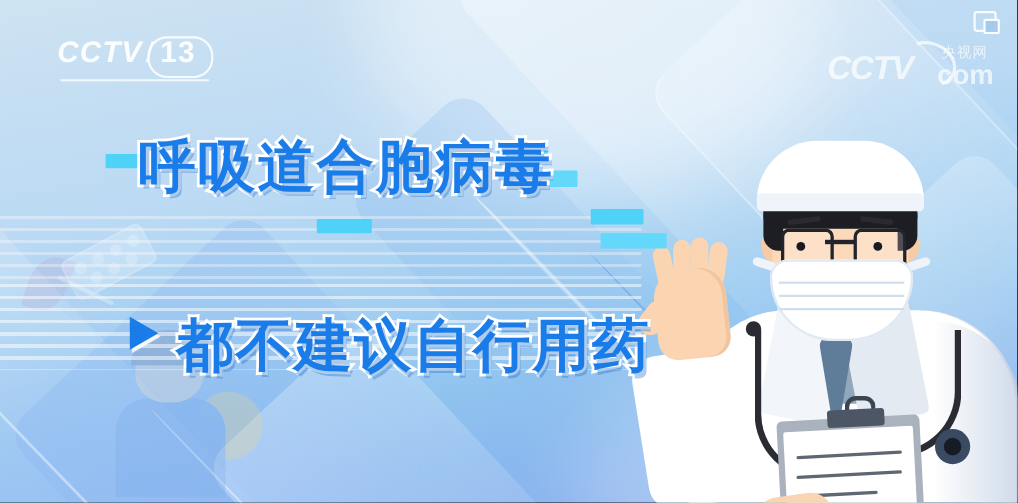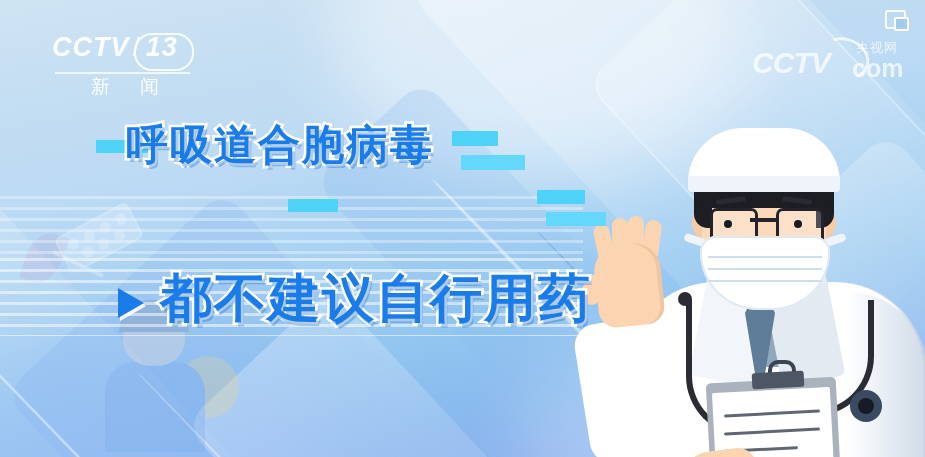--- a/index.html
+++ b/index.html
@@ -102,21 +102,21 @@
   .logo{position:absolute;left:52px;top:32px;width:140px;height:60px;}
   .logo .row{
     display:flex;align-items:center;gap:2px;
     font-size:27px;font-weight:700;letter-spacing:1px;
     color:rgba(255,255,255,.92);
     font-family:"Liberation Sans",sans-serif;
   }
   .logo .cctv{font-style:italic;font-weight:700;}
   .logo .slash{font-size:26px;opacity:.85;margin:0 1px;font-weight:300;}
   .logo .thirteen{
-    font-style:italic;font-weight:700;padding:0 5px 0 2px;
+    font-weight:700;padding:0 5px 0 2px;
   }
   .logo .ring{
     position:absolute;left:82px;top:1px;width:56px;height:34px;
     border:2px solid rgba(255,255,255,.85);border-radius:18px;
   }
   .logo .bar{
     position:absolute;left:3px;top:40px;width:135px;height:2px;
     background:rgba(255,255,255,.72);
   }
   .logo .news{
@@ -163,23 +163,23 @@
     position:absolute;
     font-family:"DejaVu Sans","Liberation Sans",sans-serif;
     font-weight:700;
     color:#1a7ce8;
     letter-spacing:2px;
     white-space:nowrap;
     -webkit-text-stroke:5px #ffffff;
     paint-order:stroke fill;
     text-shadow:3px 4px 0 rgba(30,110,200,.35);
   }
-  .hl1{left:126px;top:117px;font-size:42px;}
+  .hl1{left:126px;top:117px;font-size:52px;}
   .hl2{left:318px;top:178px;font-size:48px;}
-  .hl3{left:160px;top:264px;font-size:52px;}
+  .hl3{left:160px;top:280px;font-size:52px;}
 
   .tri{
     position:absolute;left:118px;top:288px;
     width:0;height:0;
     border-top:15px solid transparent;
     border-bottom:15px solid transparent;
     border-left:26px solid #1a7ce8;
     filter:drop-shadow(2px 3px 0 rgba(255,255,255,.9));
   }
 
@@ -434,21 +434,20 @@
   </div>
 
   <div class="logo">
     <div class="ring"></div>
     <div class="row">
       <span class="cctv">CCTV</span>
       <span class="slash">/</span>
       <span class="thirteen">13</span>
     </div>
     <div class="bar"></div>
-    <div class="news">新 闻</div>
   </div>
 
   <div class="wm">
     <div class="big">CCTV</div>
     <div class="arc"></div>
     <div class="cn">央视网</div>
     <div class="com">com</div>
   </div>
 
   <div class="pip">

